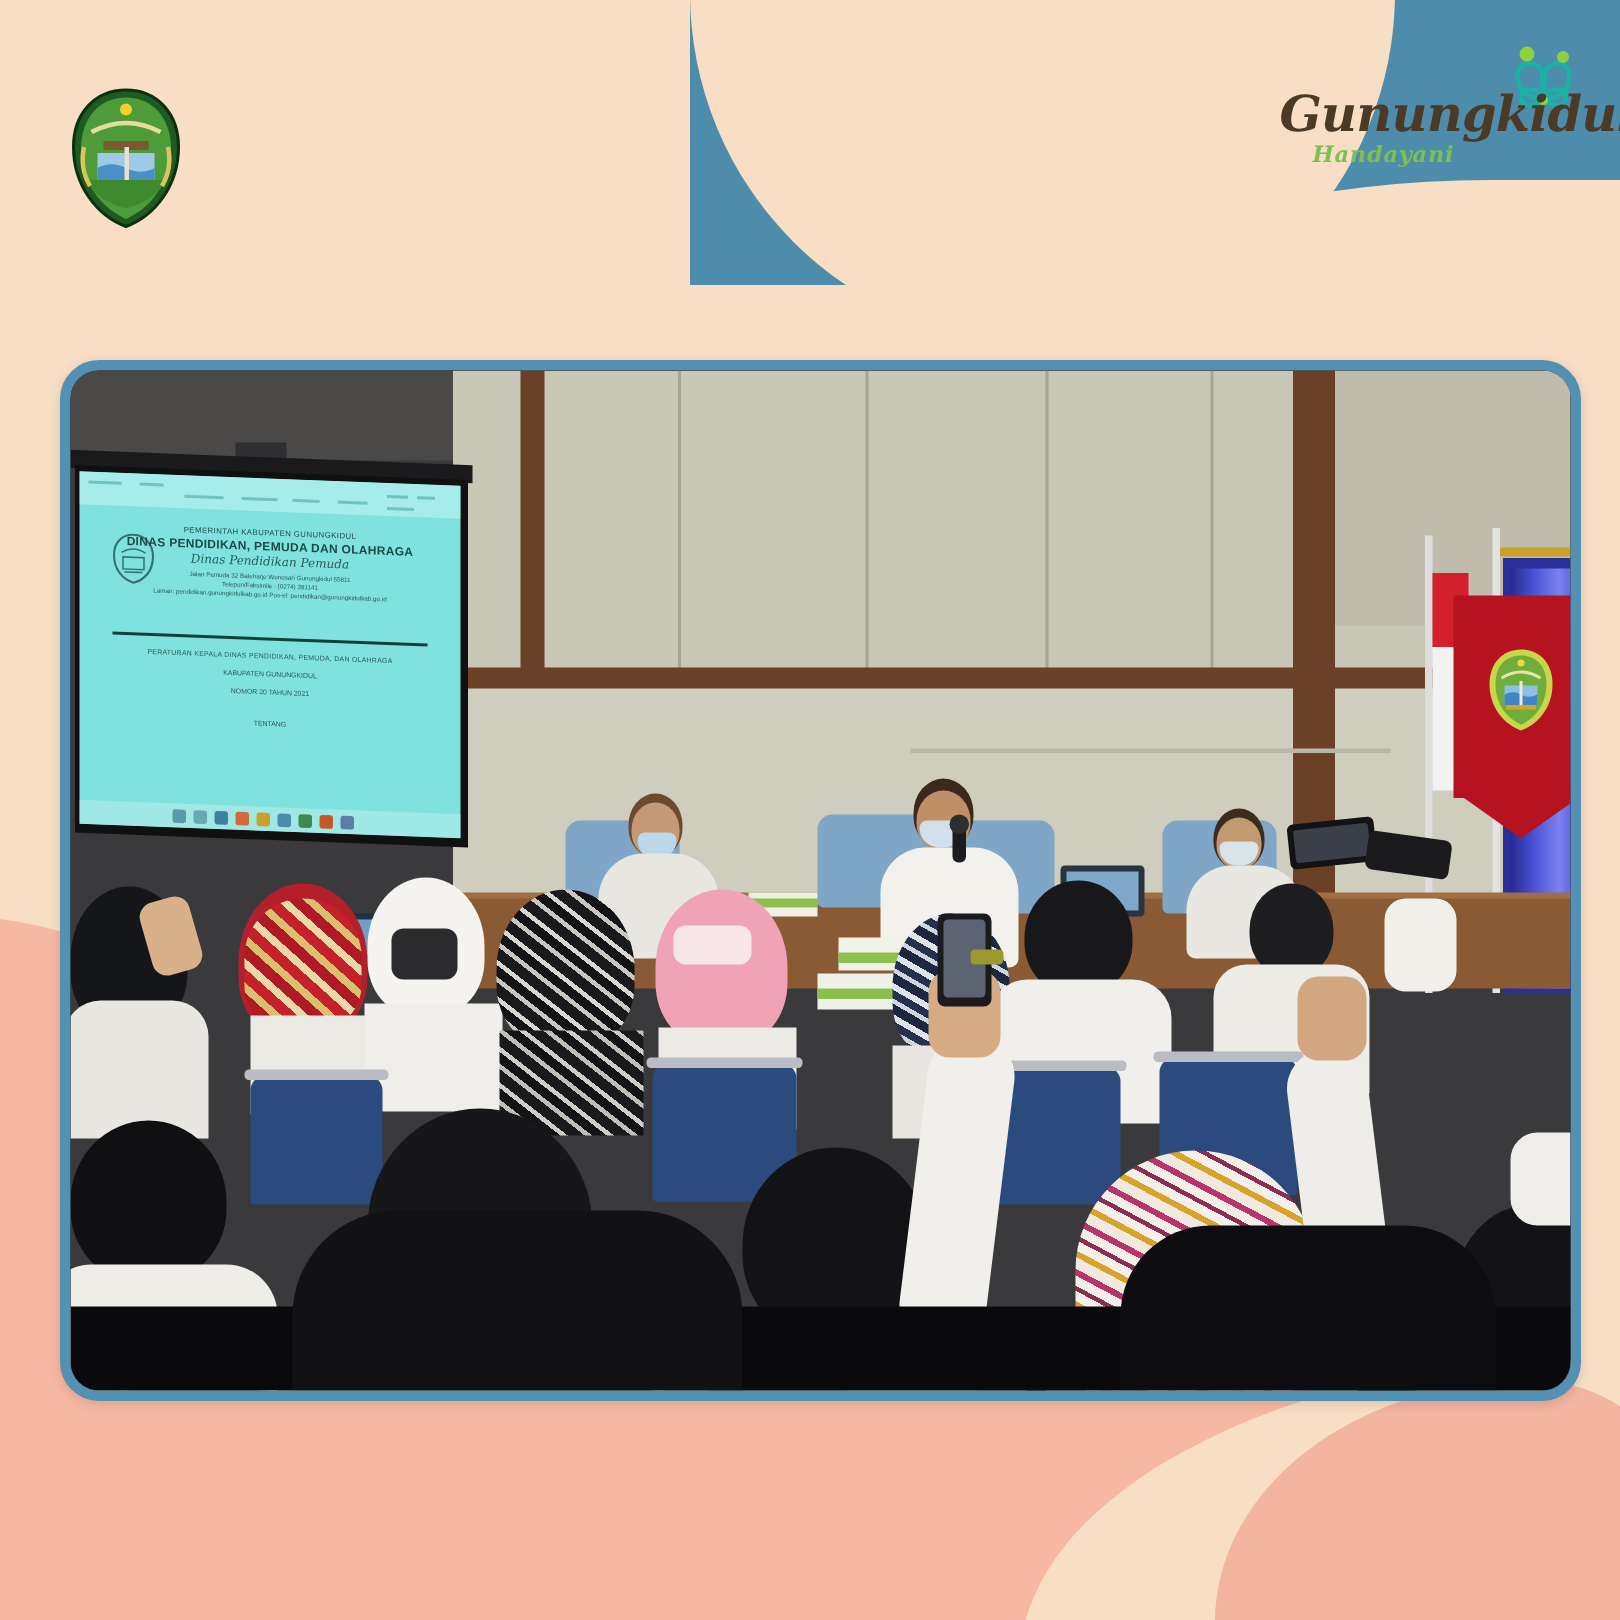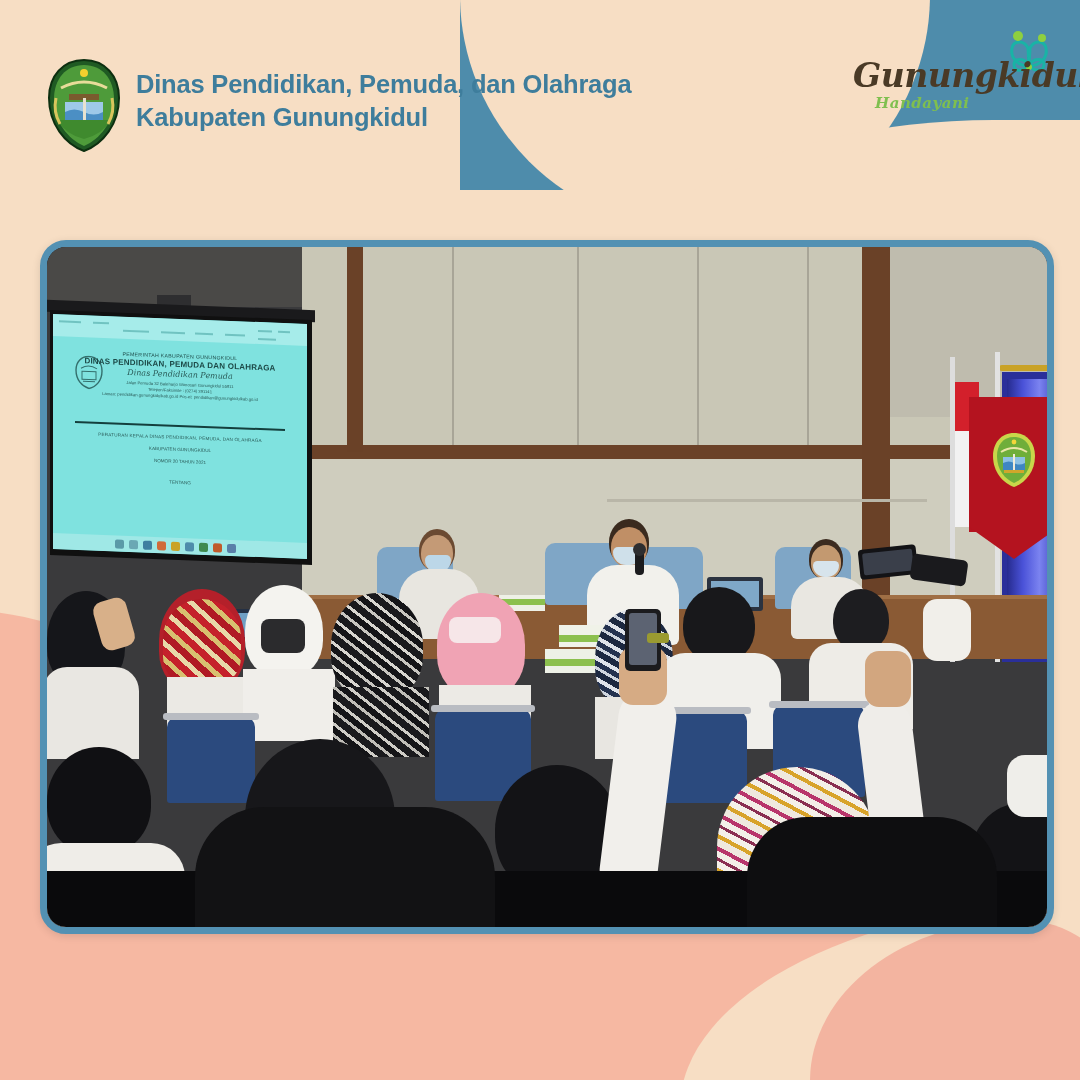--- a/index.html
+++ b/index.html
@@ -182,24 +182,20 @@
         <path d="M20 44 h38 v22 h-38 z" fill="#9ec9e8"></path>
         <path d="M20 54 q9 -5 19 0 q10 5 19 0 v12 h-38 z" fill="#4b8fc4"></path>
         <path d="M38 40 h3 v28 h-3 z" fill="#e7e2cf"></path>
         <path d="M22 66 h34 v5 h-34 z" fill="#c9a227"></path>
         <path d="M12 62 q8 14 27 19 q19 -5 27 -19" fill="#3f8a2e"></path>
         <path d="M11 40 q-3 14 4 26" fill="none" stroke="#d8c55c" stroke-width="3"></path>
         <path d="M67 40 q3 14 -4 26" fill="none" stroke="#d8c55c" stroke-width="3"></path>
       </svg>
     </div>
 
-    <div class="brand-text">
-      <div>Dinas Pendidikan, Pemuda, dan Olahraga</div>
-      <div>Kabupaten Gunungkidul</div>
-    </div>
 
     <div class="gk-logo">
       <div class="gk-mark">
         <svg viewBox="0 0 62 62" width="62" height="62">
           <path d="M31 40 C20 40 12 32 14 22 C16 14 26 14 30 22 Z" fill="none" stroke="#19b3a6" stroke-width="3"></path>
           <path d="M31 40 C42 40 50 32 48 22 C46 14 36 14 32 22 Z" fill="none" stroke="#19b3a6" stroke-width="3"></path>
           <path d="M31 40 C24 46 16 46 16 38 C16 32 26 32 30 38 Z" fill="none" stroke="#19b3a6" stroke-width="3"></path>
           <path d="M31 40 C38 46 46 46 46 38 C46 32 36 32 32 38 Z" fill="none" stroke="#19b3a6" stroke-width="3"></path>
           <circle cx="20" cy="10" r="5" fill="#8ed03f"></circle>
           <circle cx="44" cy="12" r="4" fill="#8ed03f"></circle>

